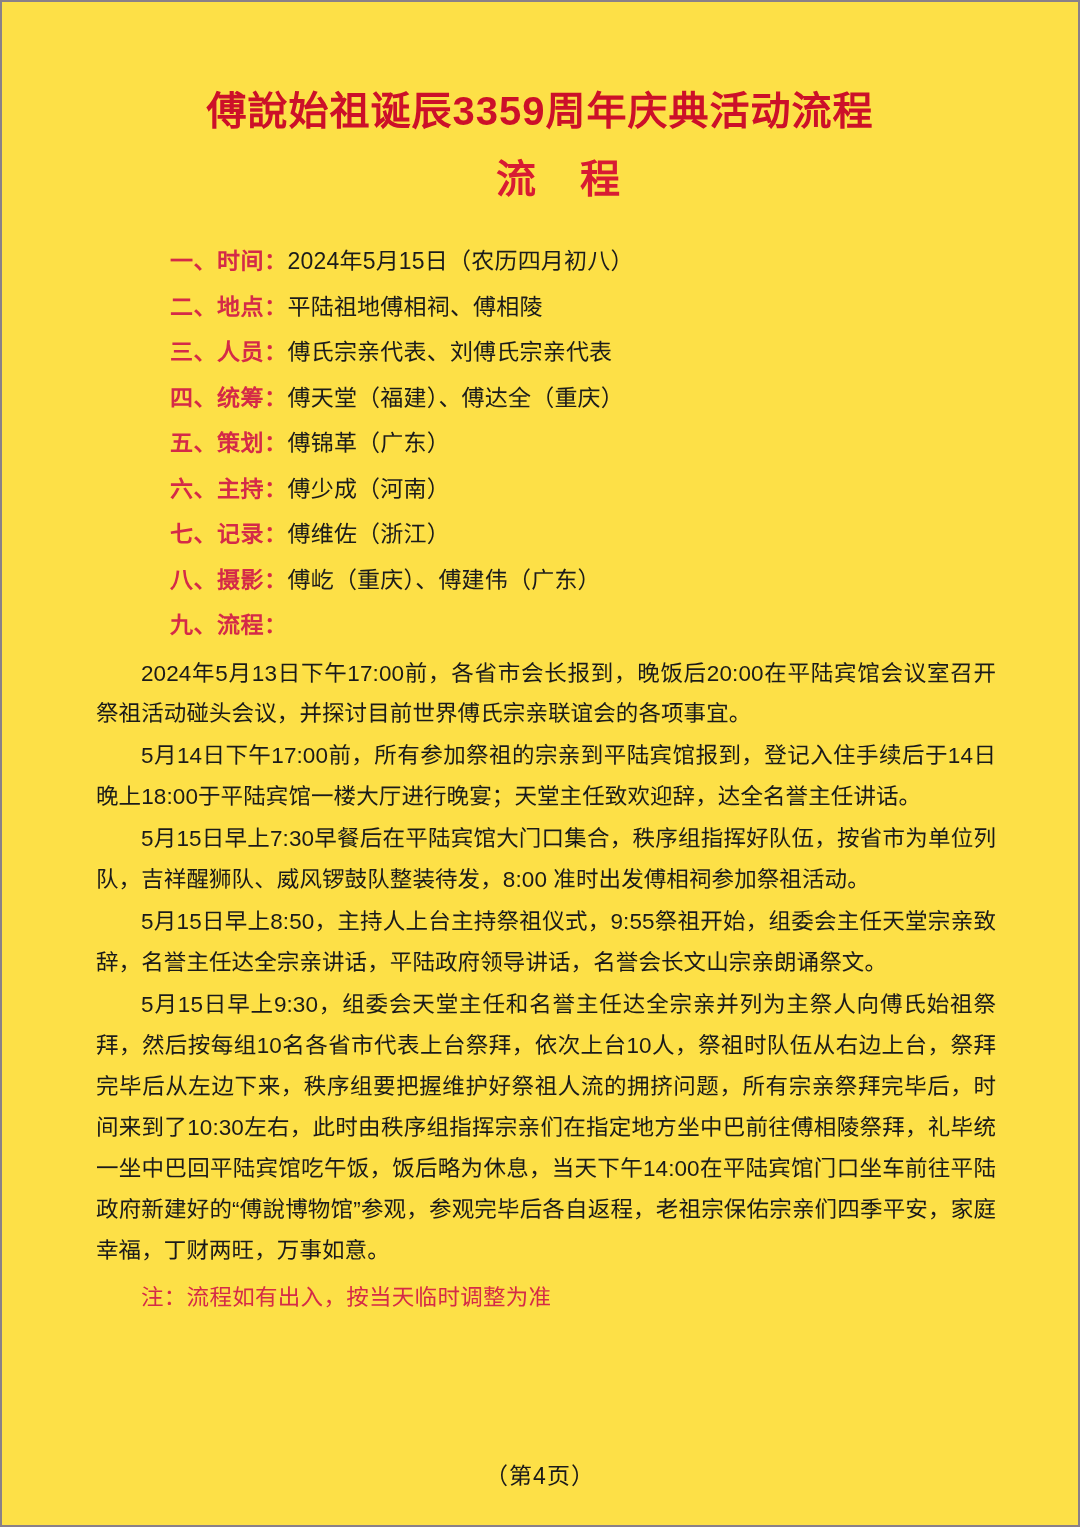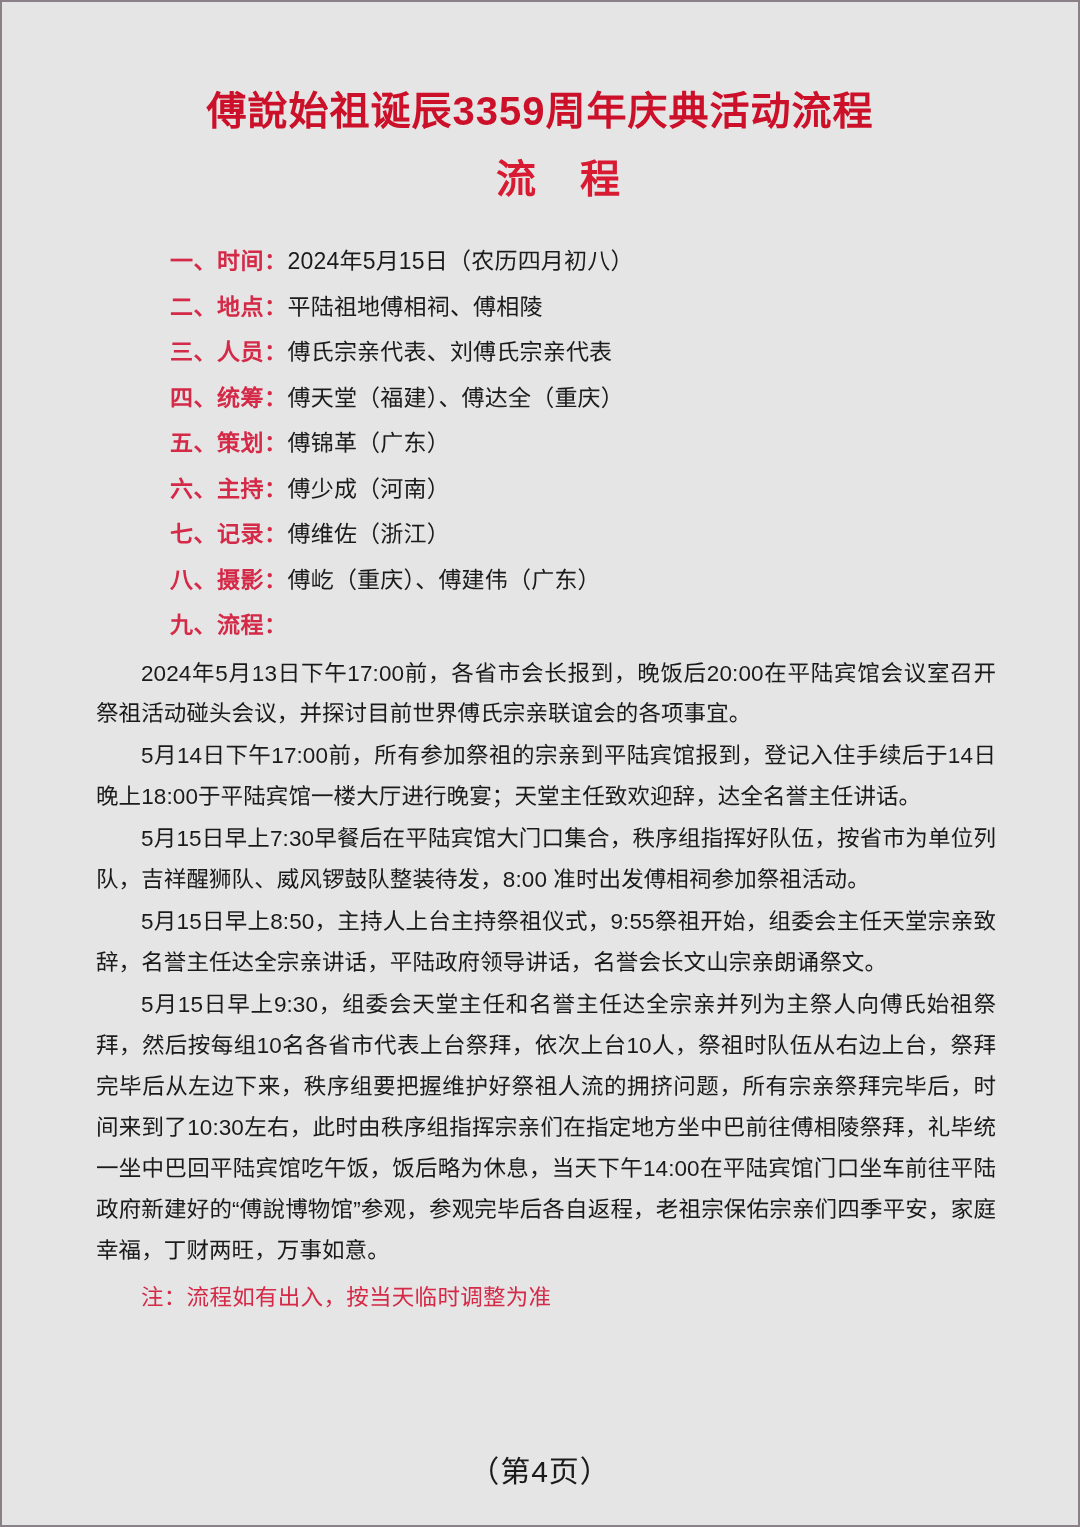--- a/index.html
+++ b/index.html
@@ -7,21 +7,21 @@
     margin: 0;
     padding: 0;
     background: #ffffff;
   }
 
   #page {
     position: relative;
     width: 1080px;
     height: 1527px;
     box-sizing: border-box;
-    background: #e5e5e5;
+    background: #fde047;
     border: 2px solid #8a8088;
     overflow: hidden;
     font-family: "Liberation Sans", "DejaVu Sans", sans-serif;
   }
 
   
   .title-block {
     padding-top: 86px;
     text-align: center;
   }
@@ -103,21 +103,21 @@
     letter-spacing: 0.3px;
   }
 
   
   .page-footer {
     position: absolute;
     left: 0;
     right: 0;
     bottom: 34px;
     text-align: center;
-    font-size: 30px;
+    font-size: 23px;
     color: #1a1a1a;
     letter-spacing: 1px;
   }
 </style>
 </head>
 <body>
 
 <div id="page">
 
   <div class="title-block">

